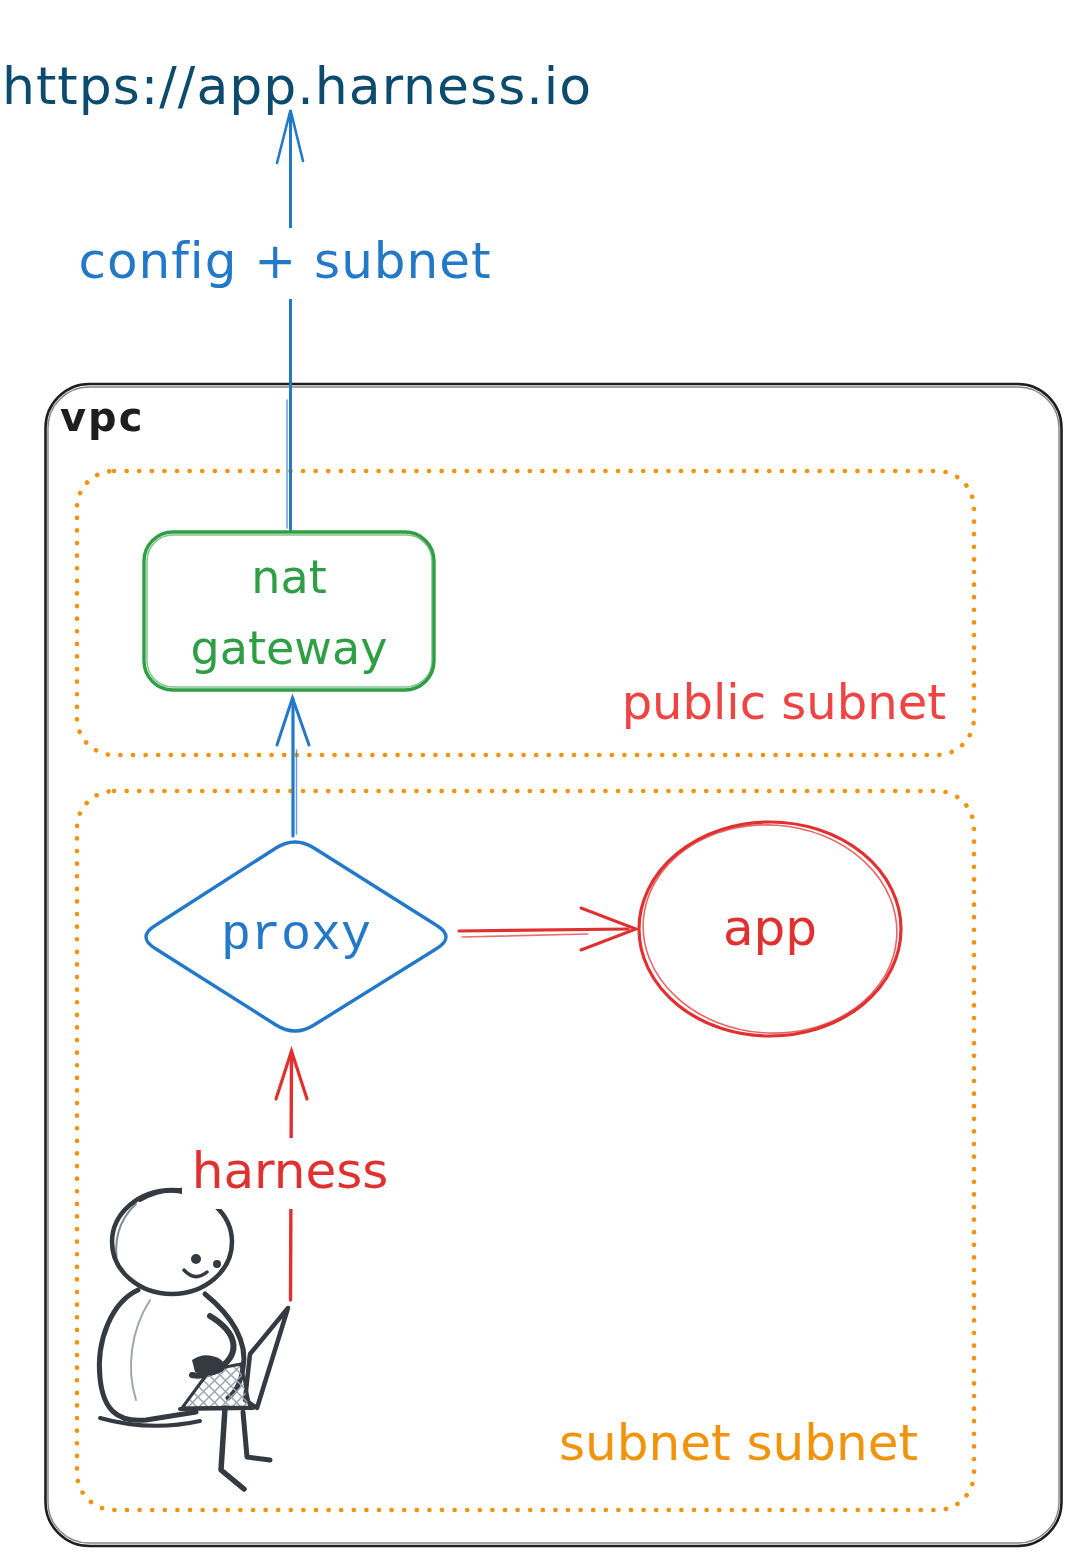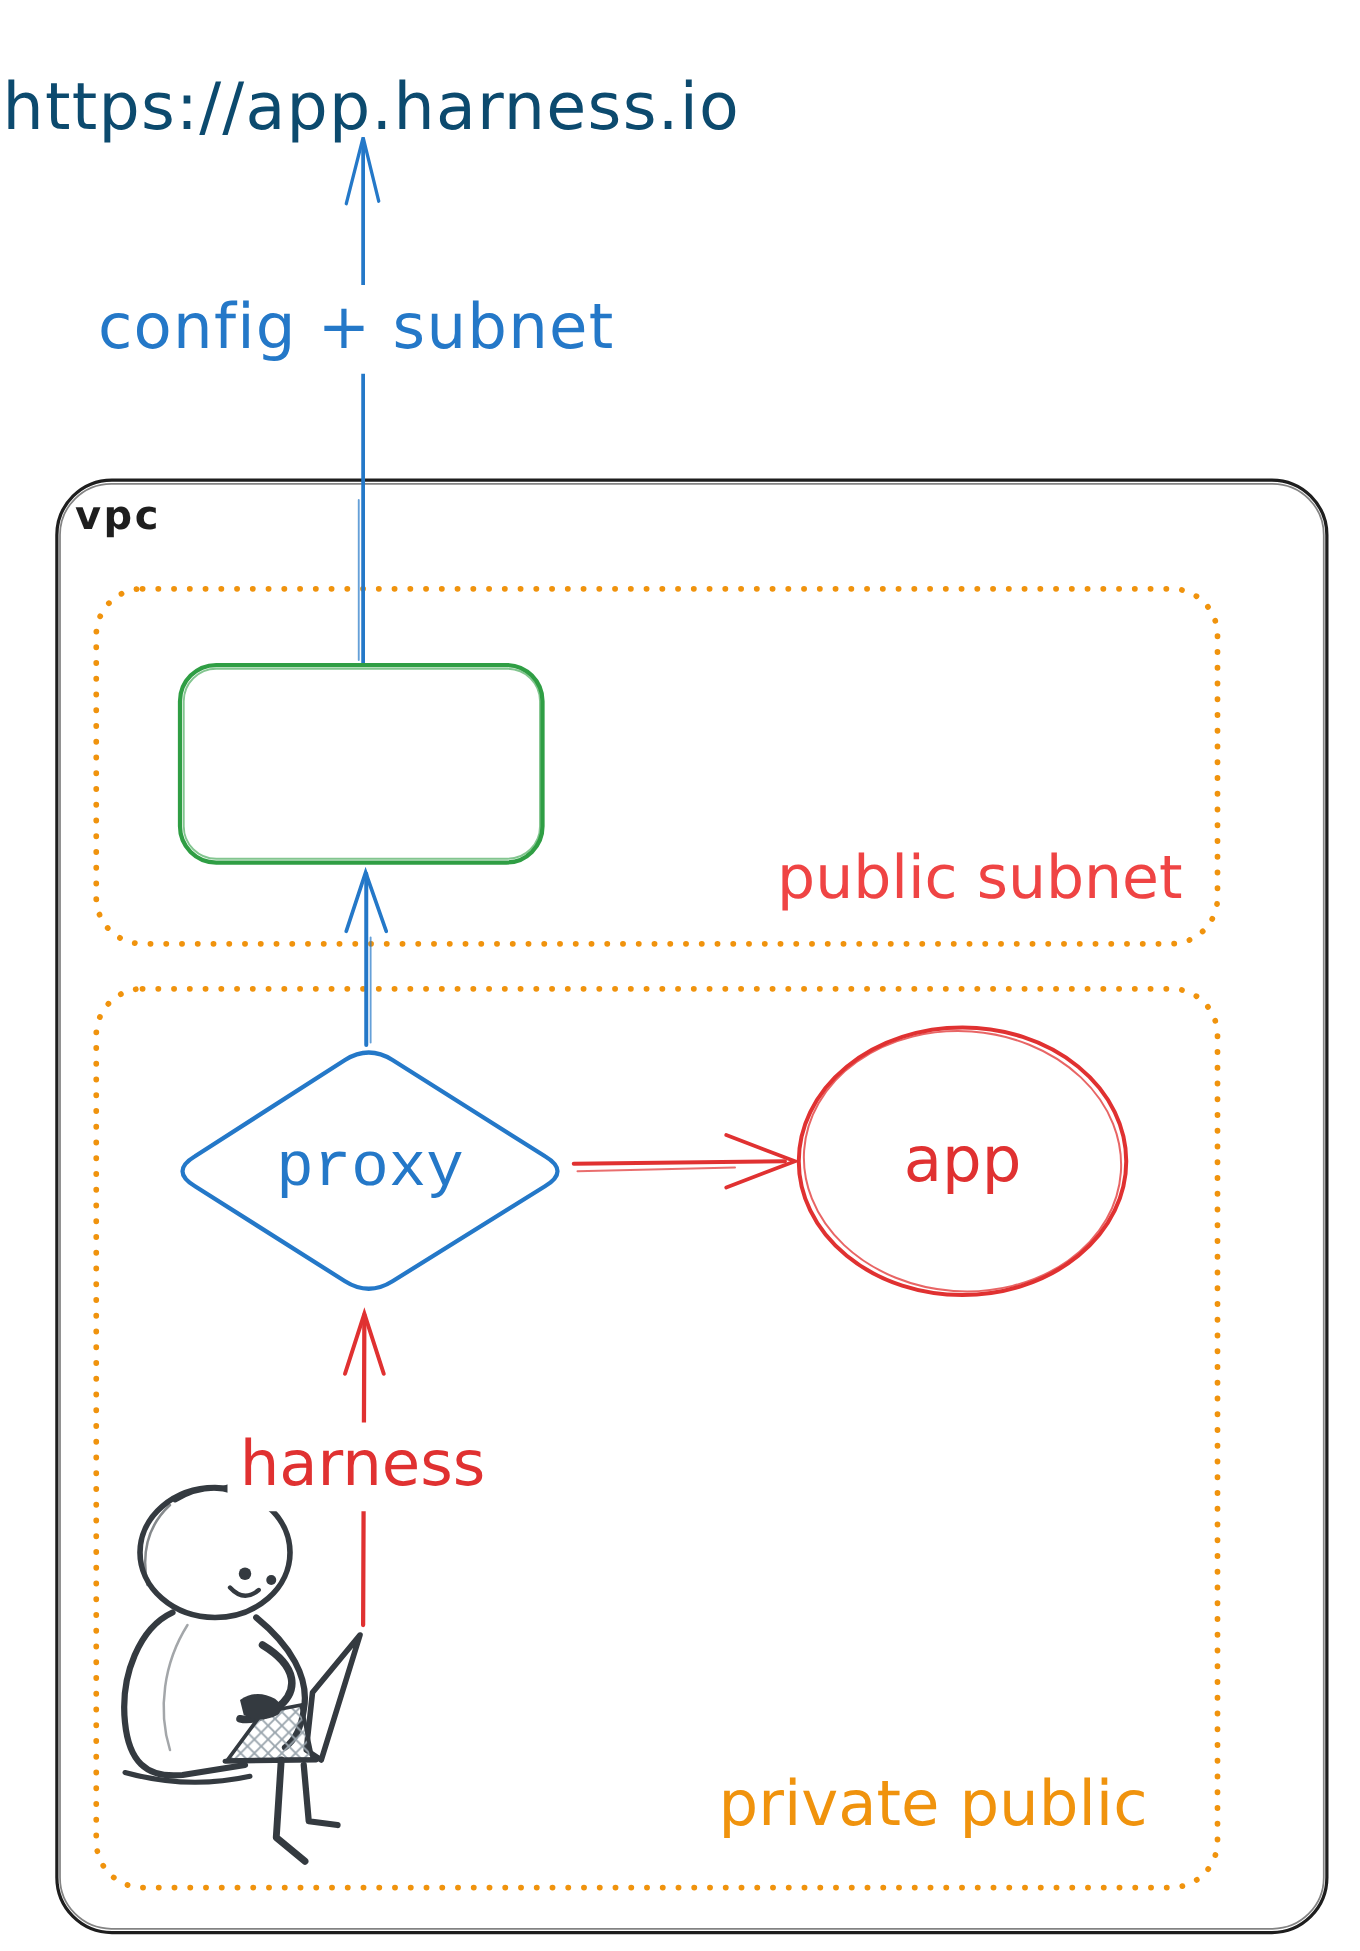--- a/index.html
+++ b/index.html
@@ -11,21 +11,21 @@
     overflow:hidden;
   }
   #artwork{position:absolute;left:0;top:0;width:1088px;height:1561px;}
   .label{position:absolute;white-space:nowrap;line-height:1.18;}
   .lbl-url{left:2px;top:20px;font-size:52px;color:#0c4a6e;letter-spacing:1px;margin-top:36px;}
   .lbl-config{
     left:52px;top:228px;width:466px;text-align:center;
     font-size:50px;color:#2478c8;background:#ffffff;padding:4px 0 8px 0;
     letter-spacing:1px;
   }
-  .lbl-vpc{left:60px;top:394px;font-size:32px;color:#1e1e1e;font-weight:bold;letter-spacing:2px;}
+  .lbl-vpc{left:60px;top:394px;font-size:40px;color:#1e1e1e;font-weight:bold;letter-spacing:2px;}
   .lbl-natgw{
     left:144px;top:542px;width:290px;text-align:center;
     font-size:46px;color:#2f9e44;line-height:1.55;white-space:normal;
   }
   .lbl-public{left:568px;top:674px;width:378px;text-align:right;font-size:48px;color:#ef4444;}
   .lbl-proxy{left:166px;top:906px;width:260px;text-align:center;font-size:50px;color:#2478c8;font-family:Liberation Mono, monospace;}
   .lbl-app{left:640px;top:899px;width:260px;text-align:center;font-size:50px;color:#e03131;}
   .lbl-traffic{
     left:182px;top:1138px;width:216px;text-align:center;
     font-size:50px;color:#e03131;background:#ffffff;padding:4px 0 8px 0;
@@ -109,24 +109,28 @@
       <path d="M 243 1412 L 247 1457 L 270 1460" stroke-width="5"></path>
     </g>
   </svg>
 
   <div class="label lbl-url">https://app.harness.io</div>
 
   <div class="label lbl-config">config + subnet</div>
 
   <div class="label lbl-vpc">vpc</div>
 
+  <div class="label lbl-natgw">
+    <div>nat</div>
+    <div>gateway</div>
+  </div>
 
   <div class="label lbl-public">public subnet</div>
 
   <div class="label lbl-proxy">proxy</div>
 
   <div class="label lbl-app">app</div>
 
   <div class="label lbl-traffic">harness</div>
 
-  <div class="label lbl-private">private public</div>
+  <div class="label lbl-private">subnet subnet</div>
 
 </div>
 
 </body></html>

